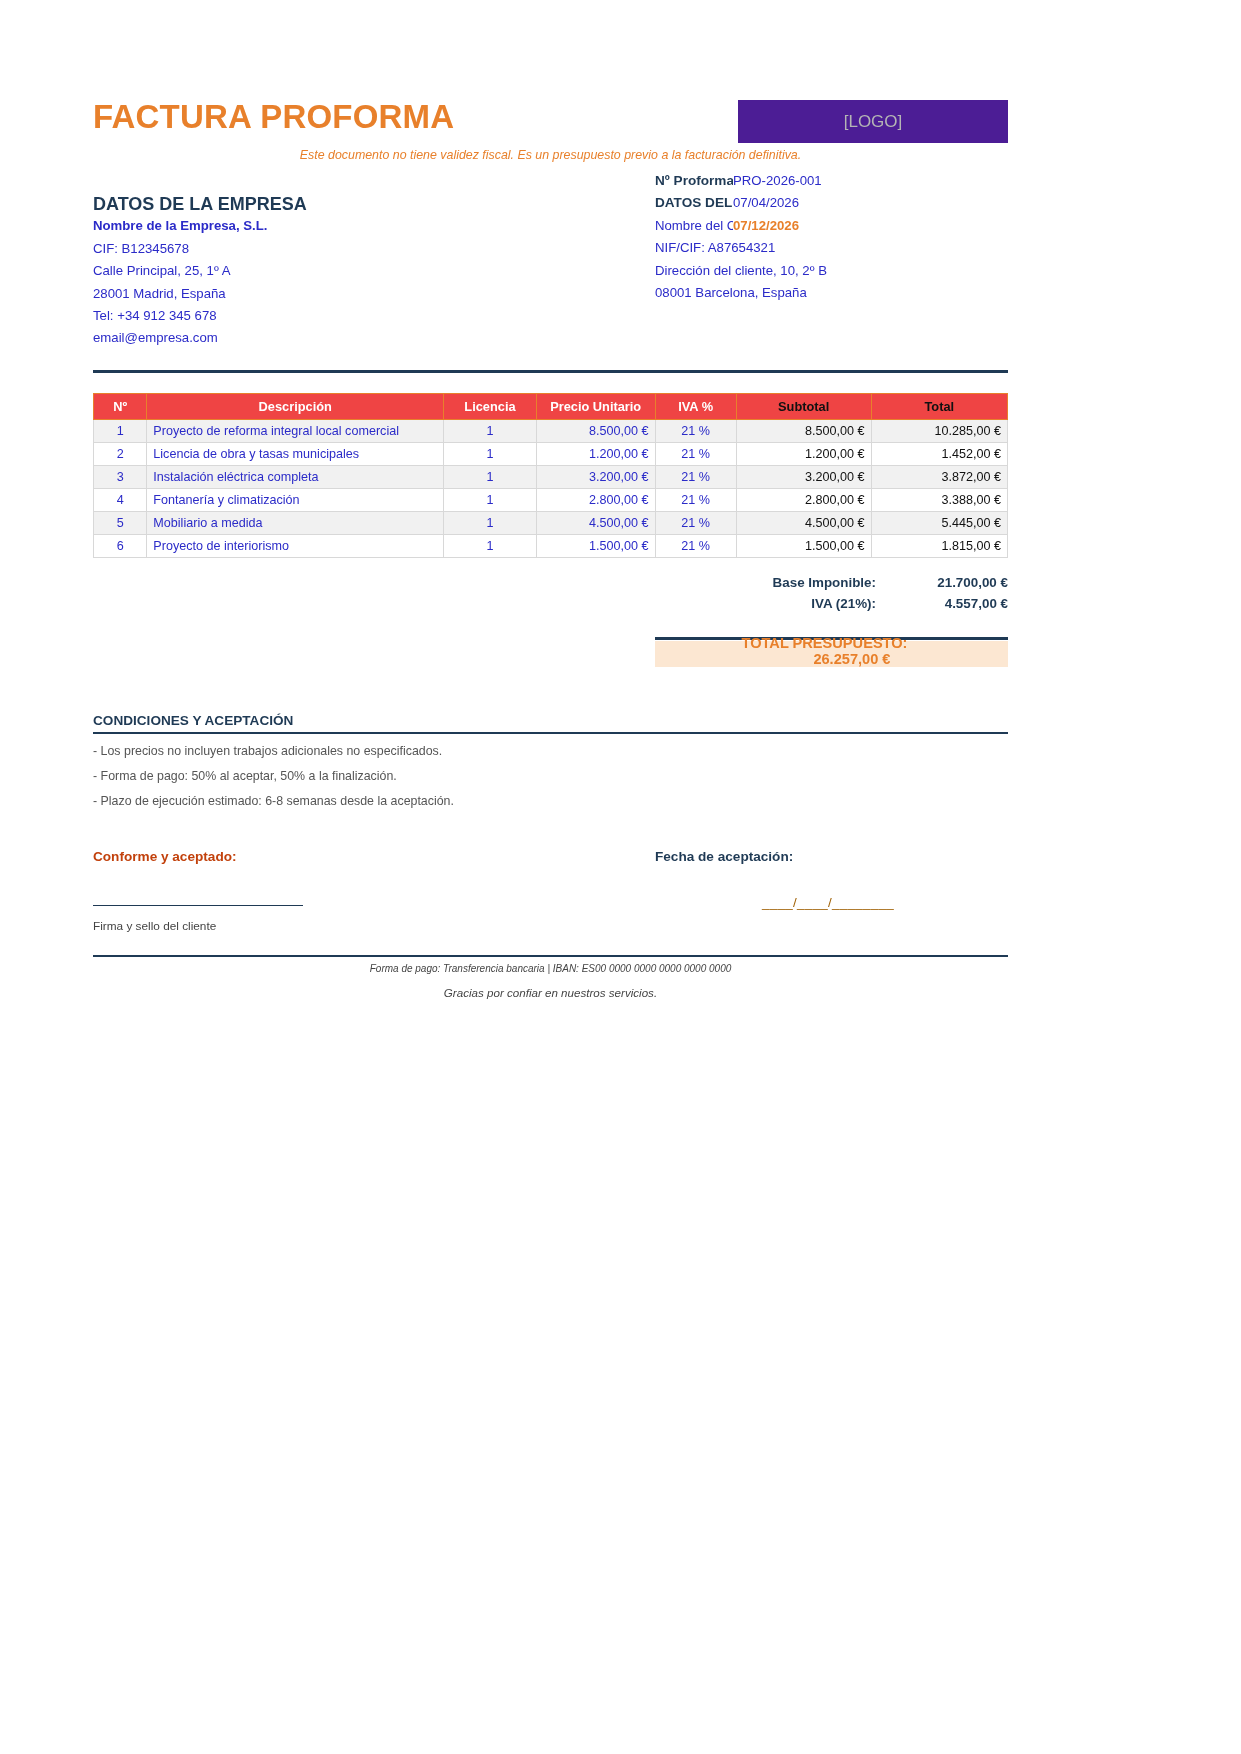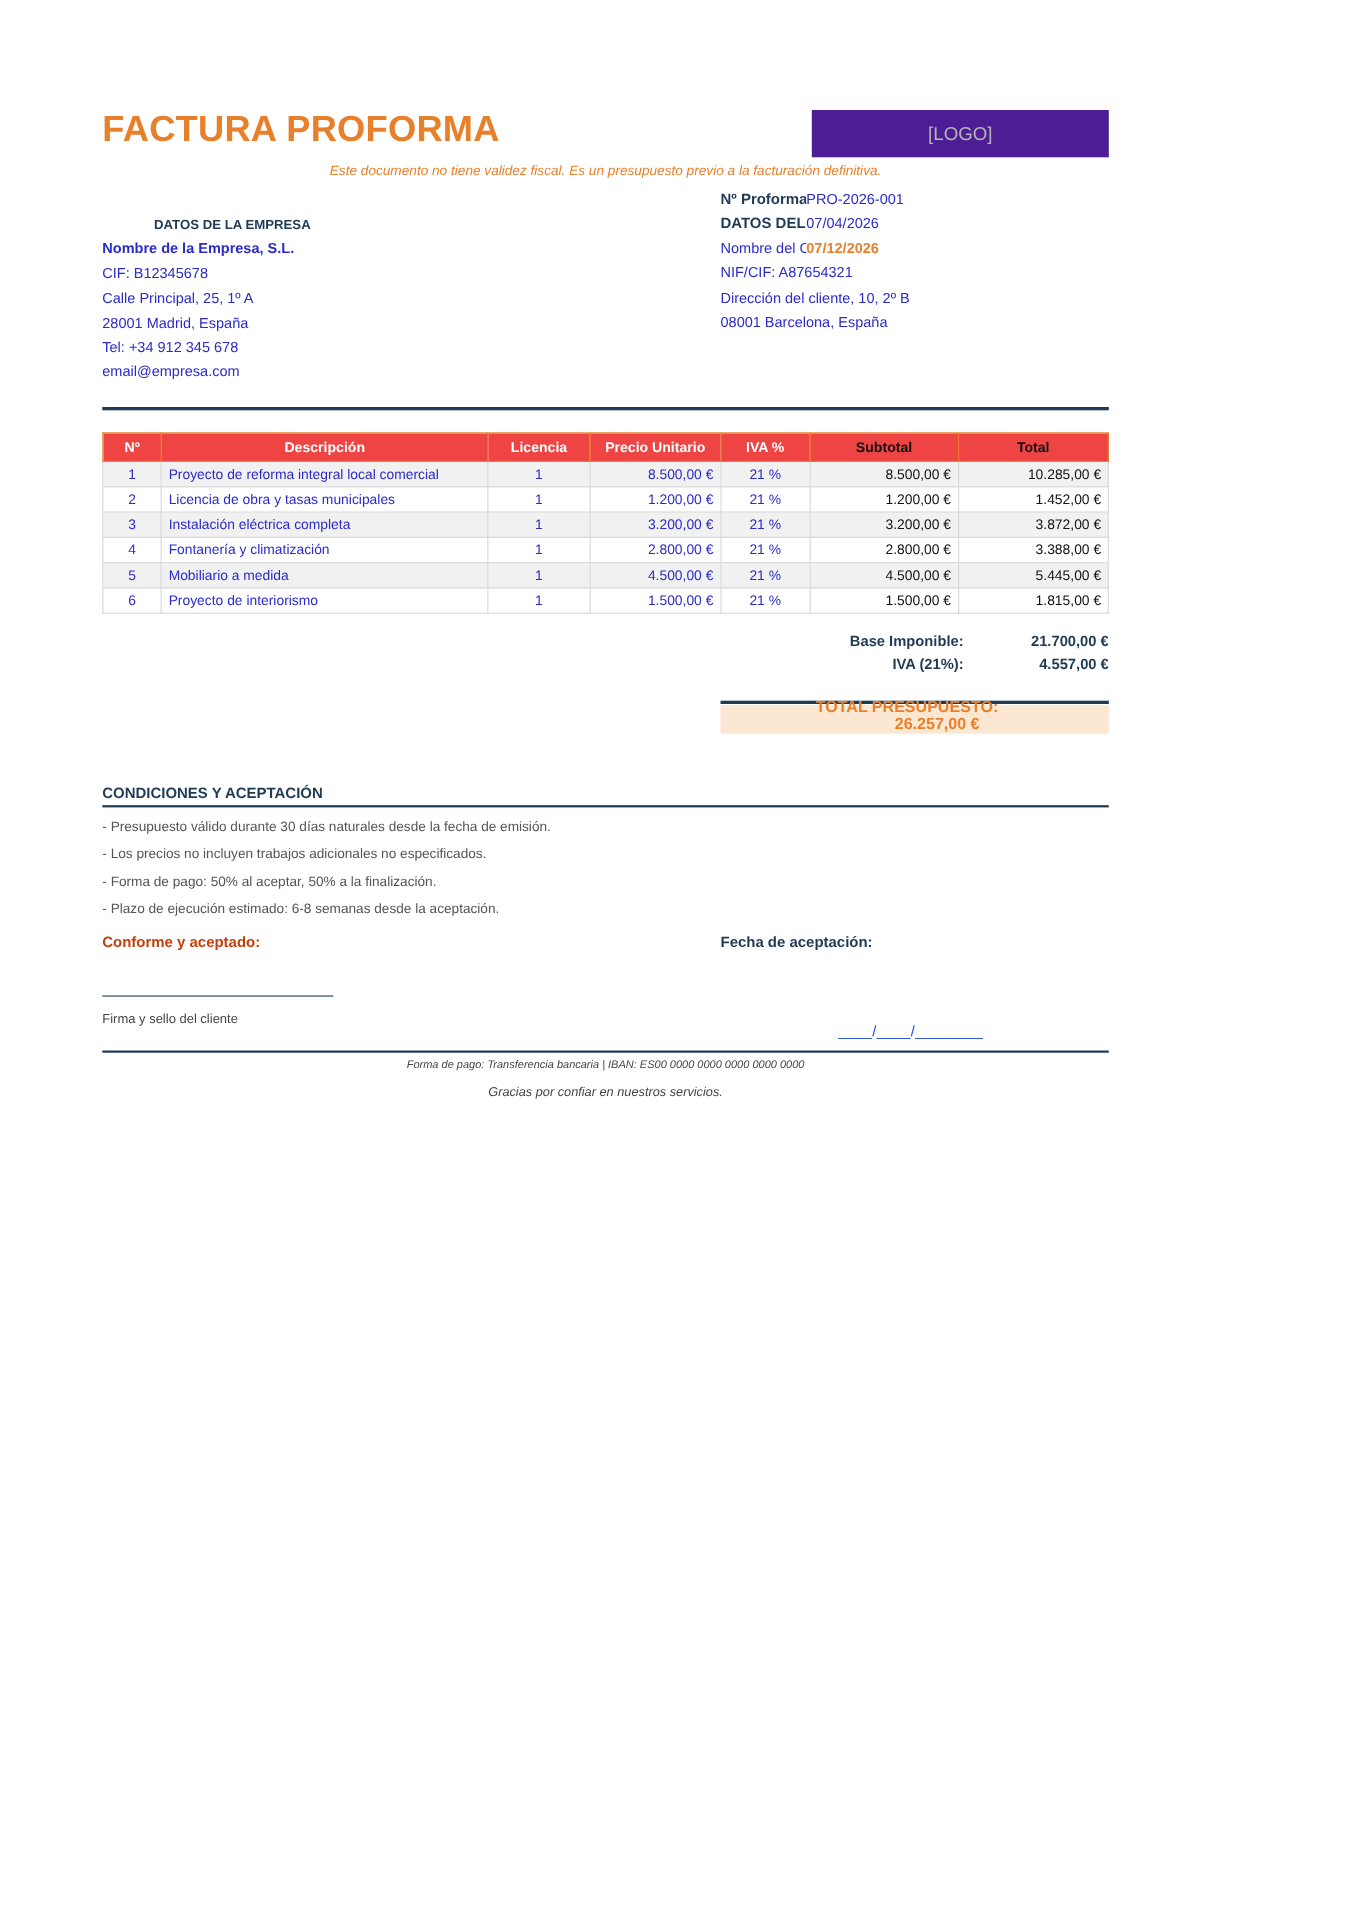--- a/index.html
+++ b/index.html
@@ -23,21 +23,21 @@
   }
   .legal-note{
     position:absolute;left:93px;top:148px;width:915px;
     text-align:center;font-style:italic;font-size:12.4px;color:#E8802B;
   }
 
   
   .party{position:absolute;font-size:13.2px;line-height:22.4px;}
   .party.left{left:93px;top:193px;width:400px;}
   .party.right{left:655px;top:170px;width:360px;}
-  .ptitle{font-weight:bold;color:#1F3A55;font-size:12px;margin-left:47px;}
+  .ptitle{font-weight:bold;color:#1F3A55;font-size:18px;}
   .pname{font-weight:bold;color:#2B2BC8;}
   .pline{color:#2B2BC8;white-space:nowrap;}
 
   
   .ovl{position:relative;height:22.4px;white-space:nowrap;overflow:visible;}
   .ovl .lab{
     position:absolute;left:0;top:0;width:78px;overflow:hidden;
     white-space:nowrap;
   }
   .ovl .val{position:absolute;left:78px;top:0;white-space:nowrap;}
@@ -91,21 +91,21 @@
   }
   .cond-rule{position:absolute;left:93px;top:732px;width:915px;height:2px;background:#1F3A55;}
   .cond-list{position:absolute;left:93px;top:738px;width:915px;font-size:12.4px;color:#555555;}
   .cond-list div{padding:5.5px 0;}
 
   
   .sig-left{position:absolute;left:93px;top:849px;font-size:13.6px;font-weight:bold;color:#c2410c;}
   .sig-right{position:absolute;left:655px;top:849px;font-size:13.6px;font-weight:bold;color:#1F3A55;}
   .sig-line{position:absolute;left:93px;top:905px;width:210px;height:1.4px;background:#1F3A55;}
   .sig-cap{position:absolute;left:93px;top:919px;font-size:11.8px;color:#444444;}
-  .date-blank{position:absolute;left:762px;top:895px;font-size:13.4px;color:#1d4ed8;letter-spacing:.3px;margin-top:35px;}
+  .date-blank{position:absolute;left:762px;top:895px;font-size:13.4px;color:#a16207;letter-spacing:.3px;}
 
   
   .foot-rule{position:absolute;left:93px;top:955px;width:915px;height:2px;background:#1F3A55;}
   .foot1{position:absolute;left:93px;top:963px;width:915px;text-align:center;
          font-style:italic;font-size:10px;color:#444444;}
   .foot2{position:absolute;left:93px;top:986px;width:915px;text-align:center;
          font-style:italic;font-size:11.6px;color:#444444;}
 </style>
 </head>
 <body>
@@ -231,21 +231,20 @@
   </div>
   <div class="grand-rule"></div>
   <div class="grand">
     <span class="g-label">TOTAL PRESUPUESTO:</span>
     <span class="g-value">26.257,00 €</span>
   </div>
 
   <div class="cond-title">CONDICIONES Y ACEPTACIÓN</div>
   <div class="cond-rule"></div>
   <div class="cond-list">
-    <div>- Presupuesto válido durante 30 días naturales desde la fecha de emisión.</div>
     <div>- Los precios no incluyen trabajos adicionales no especificados.</div>
     <div>- Forma de pago: 50% al aceptar, 50% a la finalización.</div>
     <div>- Plazo de ejecución estimado: 6-8 semanas desde la aceptación.</div>
   </div>
 
   <div class="sig-left">Conforme y aceptado:</div>
   <div class="sig-right">Fecha de aceptación:</div>
   <div class="sig-line"></div>
   <div class="sig-cap">Firma y sello del cliente</div>
   <div class="date-blank">____/____/________</div>

